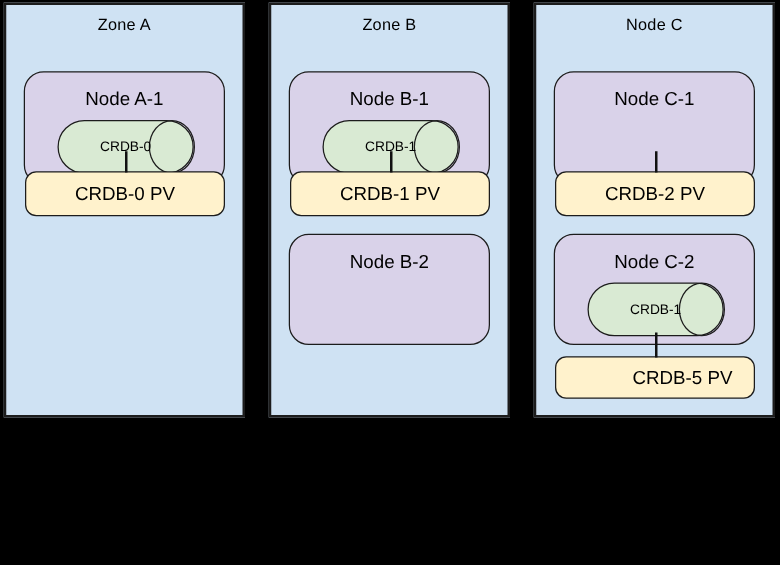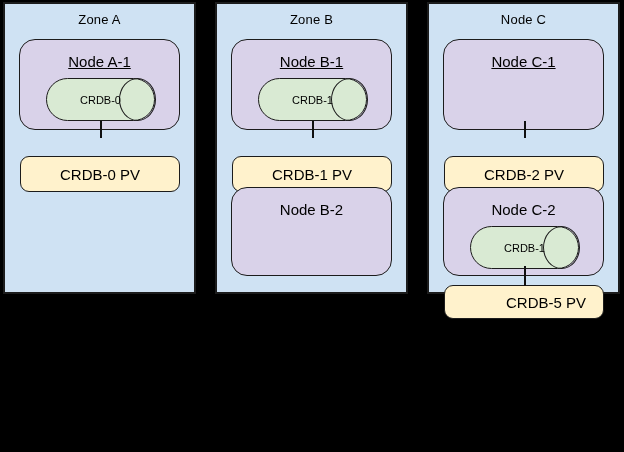--- a/index.html
+++ b/index.html
@@ -6,21 +6,21 @@
   body {
     width: 624px; height: 452px;
     background: var(--background, #000);
     position: relative;
     font-family: "Liberation Sans", sans-serif;
     color: var(--text, #000);
     overflow: hidden;
   }
   .zone {
     position: absolute; top: 2px;
-    width: 193px; height: 292px;
+    width: 193px; height: 332px;
     background: var(--zone-fill, #cfe2f3);
     border: 2px solid var(--line, #1c1c1c);
     box-sizing: border-box;
   }
   .zone-a { left: 3px; }
   .zone-b { left: 215px; }
   .zone-c { left: 427px; }
   .zone-title {
     padding-top: 8px;
     text-align: center;
@@ -28,21 +28,21 @@
     letter-spacing: 0.2px;
   }
   .node {
     position: absolute; left: 14px;
     width: 161px; height: 91px;
     background: var(--node-fill, #d9d2e9);
     border: 1.5px solid var(--line, #1c1c1c);
     border-radius: 16px;
     box-sizing: border-box;
   }
-  .node-row1 { top: 35px; text-decoration: underline; }
+  .node-row1 { top: 53px; }
   .node-row2 { top: 183px; height: 89px; }
   .node-title {
     padding-top: 13px;
     text-align: center;
     font-size: 15px;
   }
   .cyl {
     position: absolute; left: 26px; top: 38px;
     width: 109px; height: 43px;
     background: var(--cylinder-fill, #d9ead3);
@@ -74,21 +74,21 @@
   .pv {
     position: absolute; left: 15px;
     width: 160px; height: 36px;
     background: var(--pv-fill, #fff2cc);
     border: 1.5px solid var(--line, #1c1c1c);
     border-radius: 9px;
     box-sizing: border-box;
     display: flex; align-items: center; justify-content: center;
     font-size: 15px;
   }
-  .pv-row1 { top: 133px; margin-top: 19px; }
+  .pv-row1 { top: 133px; }
   .pv-row2 { top: 281px; height: 34px; padding-left: 44px; }
 </style>
 </head>
 <body>
 
 <div class="zone zone-a">
   <div class="zone-title">Zone A</div>
   <div class="node node-row1">
     <div class="node-title">Node A-1</div>
     <div class="cyl">

